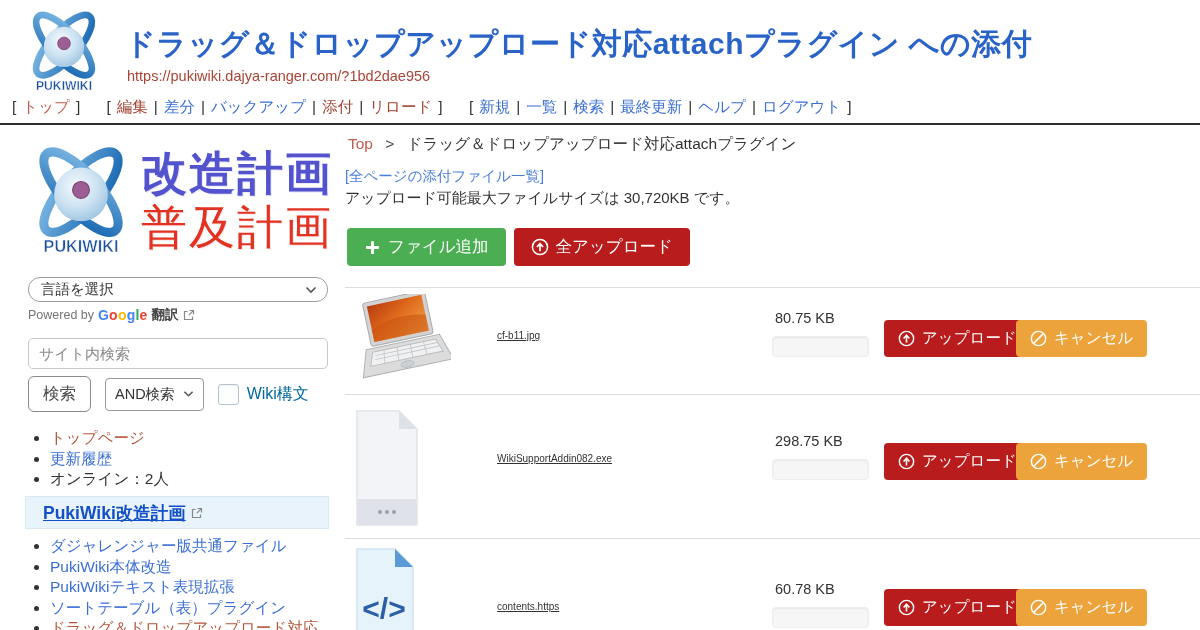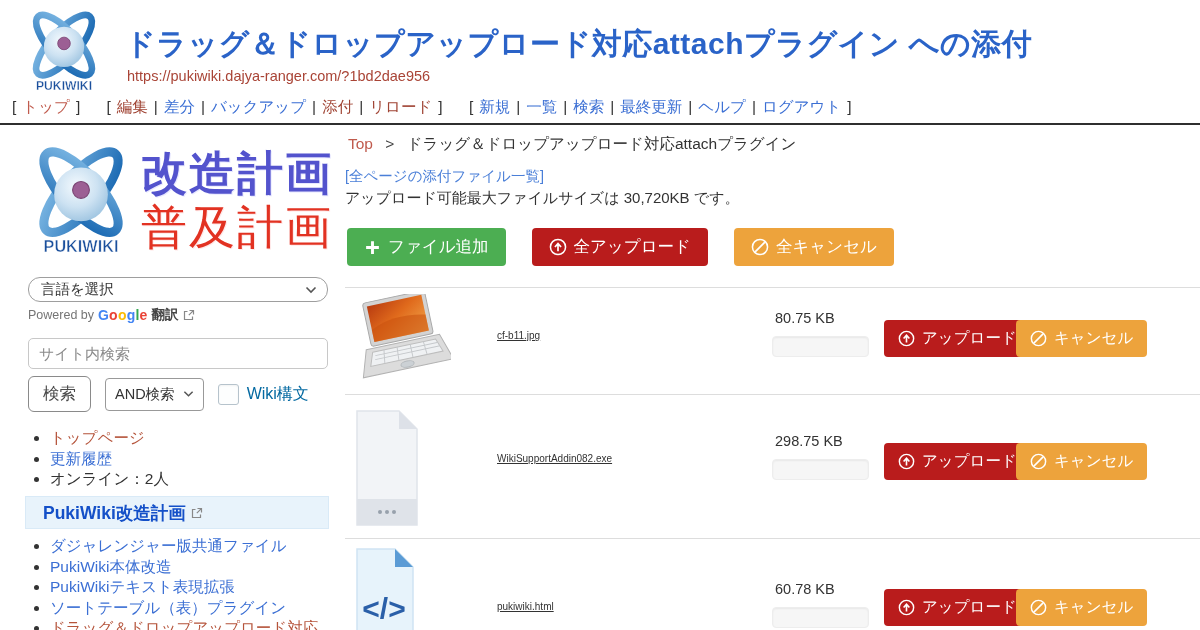--- a/index.html
+++ b/index.html
@@ -53,29 +53,29 @@
     padding:0 9px;font-size:14.5px;color:#333;background:#fff;cursor:pointer;}
   .checkbox{width:19px;height:19px;border:1px solid #b6c3cc;border-radius:3px;background:#fdfefe;
     box-shadow:inset 0 1px 2px rgba(0,0,0,.05);cursor:pointer;}
   .cb-label{font-size:16px;color:#0369a1;margin-left:-6px;}
 
   .side-list{left:32px;top:428px;width:300px;margin:0;padding:0 0 0 18px;font-size:15.5px;line-height:19.5px;}
   .side-list li{margin:0;padding:0 0 1px 0;color:#333;}
   .side-list2{top:536px;}
   .section-box{left:25px;top:496px;width:304px;height:33px;background:#e8f3fb;border:1px solid #d9eaf7;
     box-sizing:border-box;display:flex;align-items:center;padding-left:17px;gap:5px;}
-  .section-title{font-size:17.5px;font-weight:700;color:#1450c8;}
+  .section-title{font-size:17.5px;font-weight:700;color:#1450c8;text-decoration:underline;}
 
   
   .breadcrumb{left:348px;top:134px;font-size:15.5px;color:#333;}
   .bc-sep{margin:0 8px;color:#444;}
   .attach-link{left:345px;top:167px;font-size:14.5px;color:#4a7fd8;}
   .max-size{left:345px;top:189px;font-size:15px;color:#333;}
 
-  .toolbar{left:347px;top:228px;display:flex;gap:26px;}
+  .toolbar{left:347px;top:228px;display:flex;gap:8px;}
   .btn{display:inline-flex;align-items:center;justify-content:center;gap:7px;border:none;border-radius:4px;
     color:#fff;cursor:pointer;font-family:inherit;font-weight:400;}
   .tb-btn{height:38px;padding:0 17px;font-size:16.5px;}
   .green{background:#4cae52;}
   .blue{background:#b91c1c;}
   .orange{background:#eda33c;}
 
   .frow{position:absolute;left:345px;width:855px;border-top:1px solid #dddddd;}
   .ficon{position:absolute;left:10px;}
   .fname{position:absolute;left:152px;font-size:10px;color:#333;text-decoration:underline;}
@@ -209,27 +209,20 @@
     </svg>
     <span>ファイル追加</span>
   </button>
   <button class="btn tb-btn blue">
     <svg width="18" height="18" viewBox="0 0 20 20">
       <circle cx="10" cy="10" r="8.4" fill="none" stroke="#fff" stroke-width="1.7"></circle>
       <path d="M10 14.8 L10 7 M6.6 10 L10 6.2 L13.4 10" fill="none" stroke="#fff" stroke-width="1.9"></path>
     </svg>
     <span>全アップロード</span>
   </button>
-  <button class="btn tb-btn orange">
-    <svg width="18" height="18" viewBox="0 0 20 20">
-      <circle cx="10" cy="10" r="8.4" fill="none" stroke="#fff" stroke-width="1.7"></circle>
-      <line x1="4.6" y1="15.4" x2="15.4" y2="4.6" stroke="#fff" stroke-width="1.9"></line>
-    </svg>
-    <span>全キャンセル</span>
-  </button>
 </div>
 
 <div class="frow" style="top:287px;height:107px;">
   <svg class="ficon" style="top:6px;width:96px;height:88px;" viewBox="0 0 100 90">
     <g transform="rotate(-12 50 45)">
       <rect x="16" y="1" width="66" height="46" rx="3" fill="#d3d3d3" stroke="#a8a8a8"></rect>
       <rect x="20" y="5" width="58" height="38" fill="url(#scrG)"></rect>
       <path d="M20 30 Q45 18 78 26 L78 43 L20 43 Z" fill="#c8500f" opacity="0.55"></path>
       <path d="M10 49 L88 49 L97 77 L1 77 Z" fill="#dcdcdc" stroke="#b2b2b2"></path>
       <path d="M16 53 L83 53 L88 67 L11 67 Z" fill="#eff1f3" stroke="#bdbdbd"></path>
@@ -283,21 +276,21 @@
     <span>キャンセル</span>
   </button>
 </div>
 
 <div class="frow" style="top:538px;height:92px;">
   <svg class="ficon" style="top:8px;width:60px;height:118px;" viewBox="0 0 60 118">
     <path d="M2 2 H40 L58 20 V116 H2 Z" fill="#e7f3fb" stroke="#cfe4f3" stroke-width="1.5"></path>
     <path d="M40 2 L58 20 H40 Z" fill="#5b9bd5"></path>
     <text x="29" y="72" text-anchor="middle" font-size="30" font-weight="bold" fill="#2a5fa8">&lt;/&gt;</text>
   </svg>
-  <div class="fname" style="top:62px;">pukiwiki.html</div>
+  <div class="fname" style="top:62px;">contents.https</div>
   <div class="fsize" style="top:42px;">60.78 KB</div>
   <div class="pbar" style="top:68px;"></div>
   <button class="btn row-btn rb-up blue" style="top:50px;">
     <svg width="17" height="17" viewBox="0 0 20 20">
       <circle cx="10" cy="10" r="8.4" fill="none" stroke="#fff" stroke-width="1.7"></circle>
       <path d="M10 14.8 L10 7 M6.6 10 L10 6.2 L13.4 10" fill="none" stroke="#fff" stroke-width="1.9"></path>
     </svg>
     <span>アップロード</span>
   </button>
   <button class="btn row-btn rb-cancel orange" style="top:50px;">

